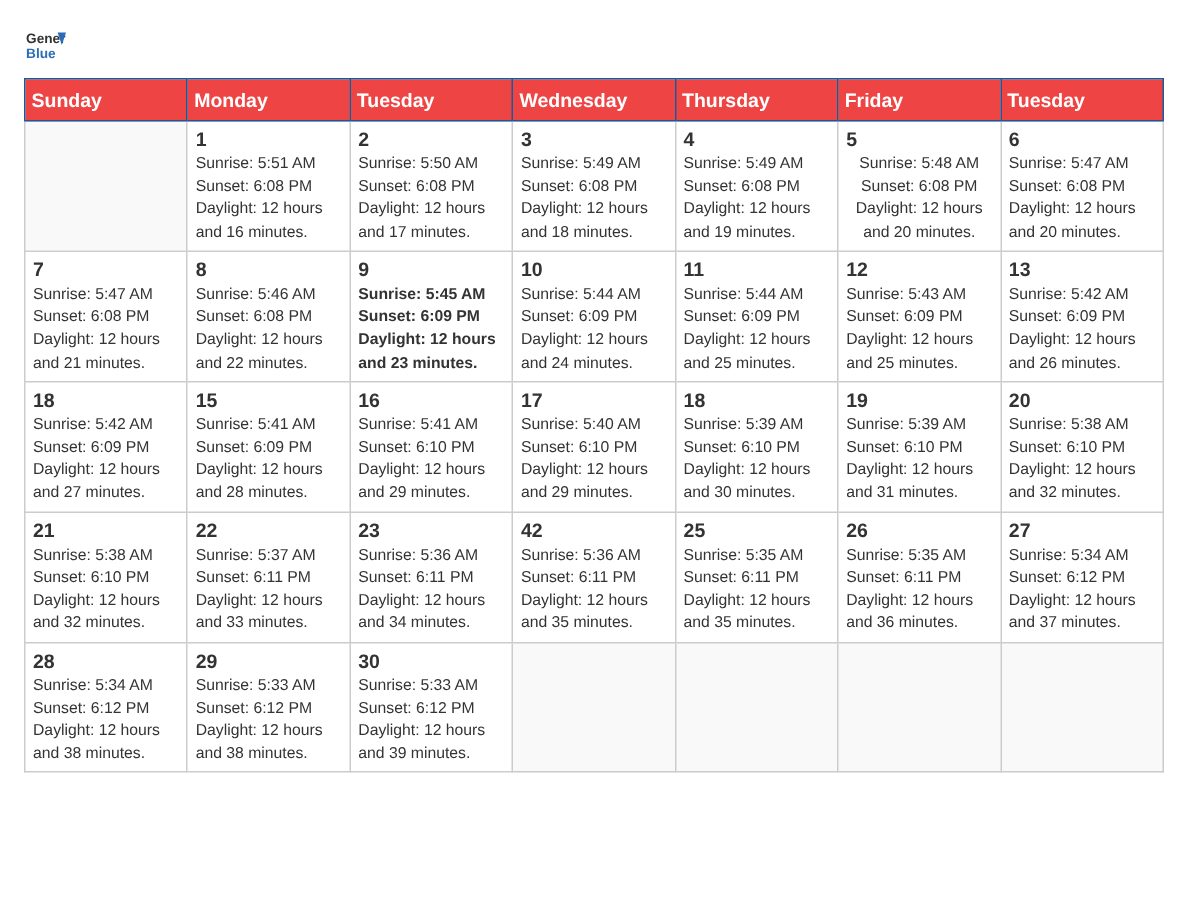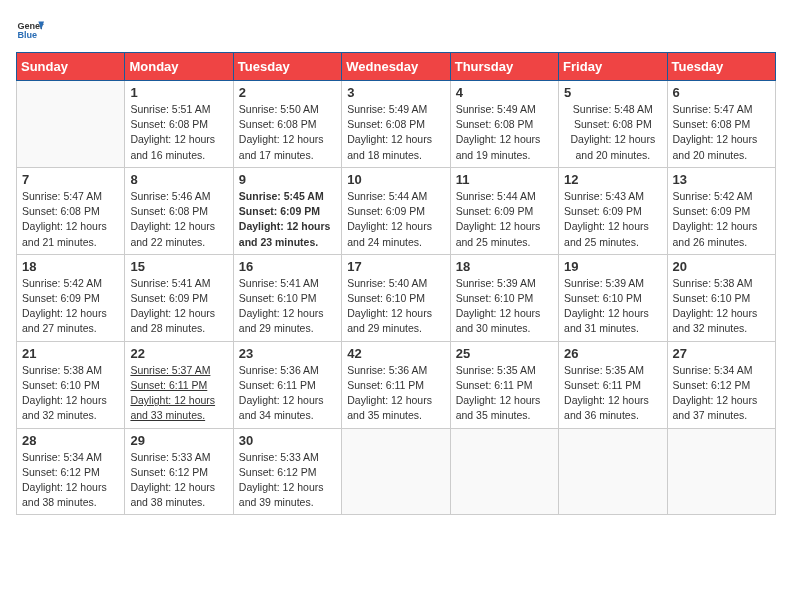--- a/index.html
+++ b/index.html
@@ -255,21 +255,21 @@
       <tr>
         <td>
           <span class="day-number">21</span>
           <div class="day-info" style="white-space: pre-line;">Sunrise: 5:38 AM
 Sunset: 6:10 PM
 Daylight: 12 hours
 and 32 minutes.</div>
         </td>
         <td>
           <span class="day-number">22</span>
-          <div class="day-info" style="white-space: pre-line; text-decoration: underline;">Sunrise: 5:37 AM
+          <div class="day-info" style="white-space: pre-line;">Sunrise: 5:37 AM
 Sunset: 6:11 PM
 Daylight: 12 hours
 and 33 minutes.</div>
         </td>
         <td>
           <span class="day-number">23</span>
           <div class="day-info" style="white-space: pre-line;">Sunrise: 5:36 AM
 Sunset: 6:11 PM
 Daylight: 12 hours
 and 34 minutes.</div>

